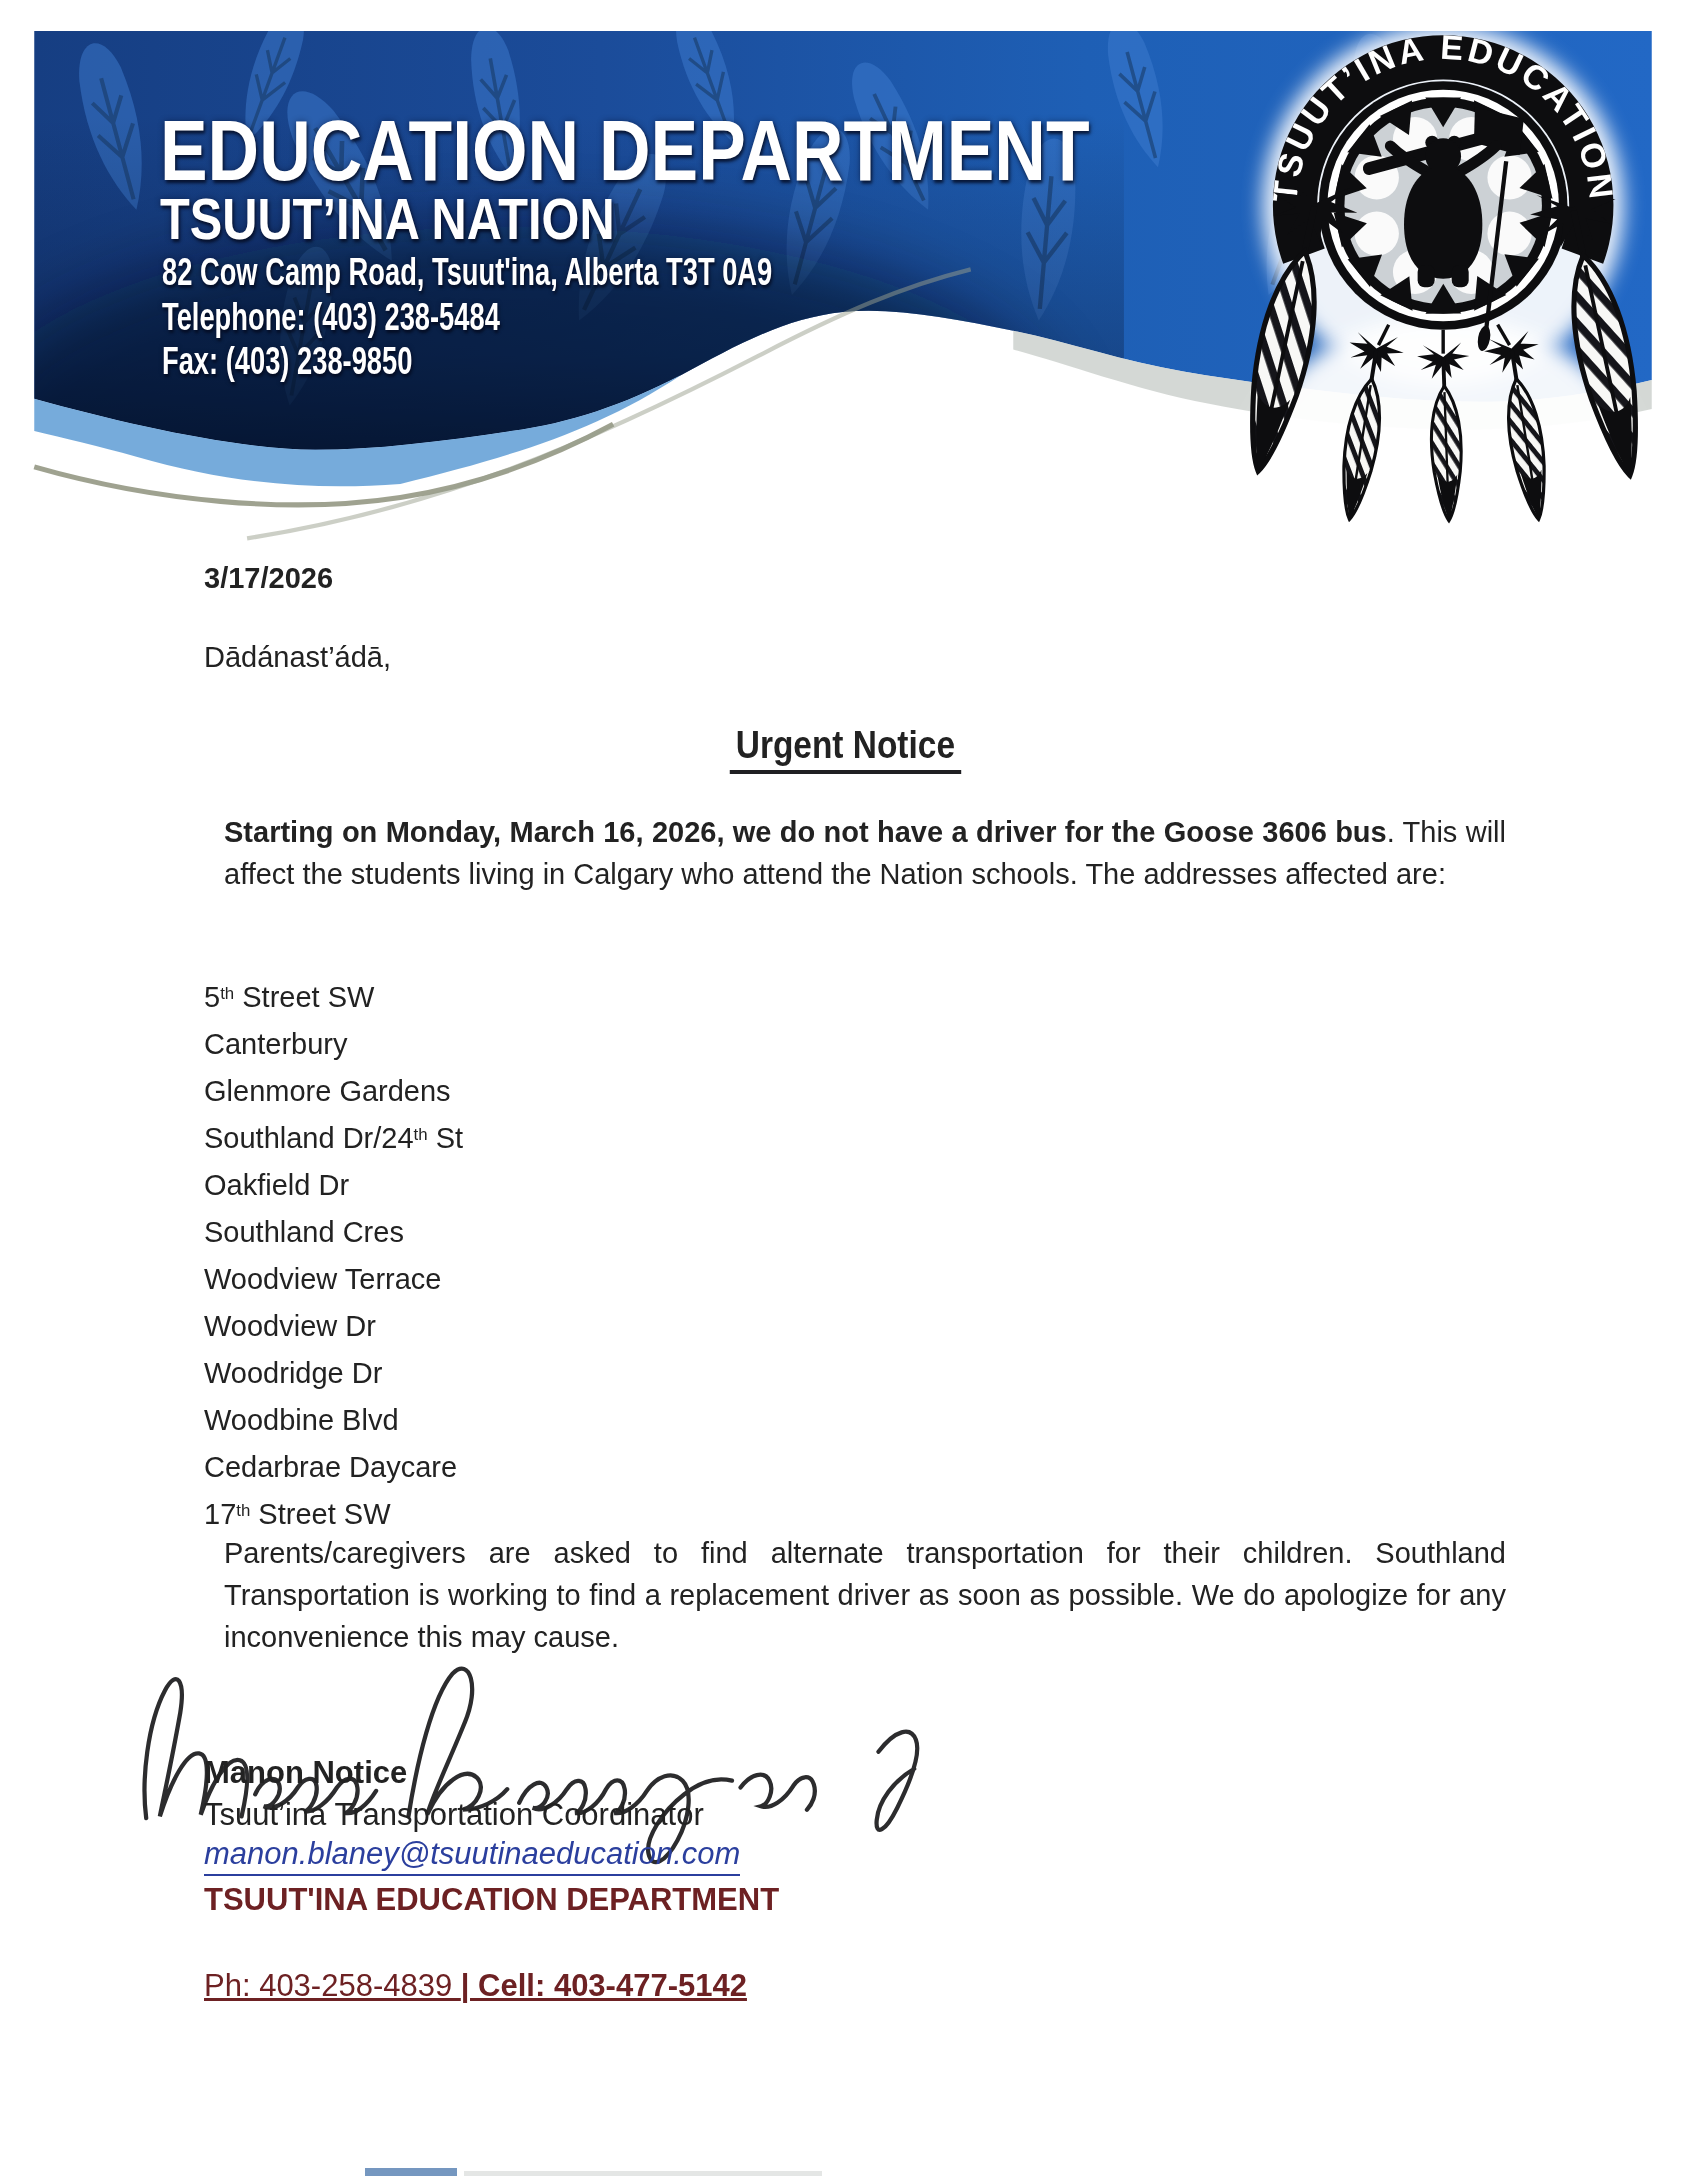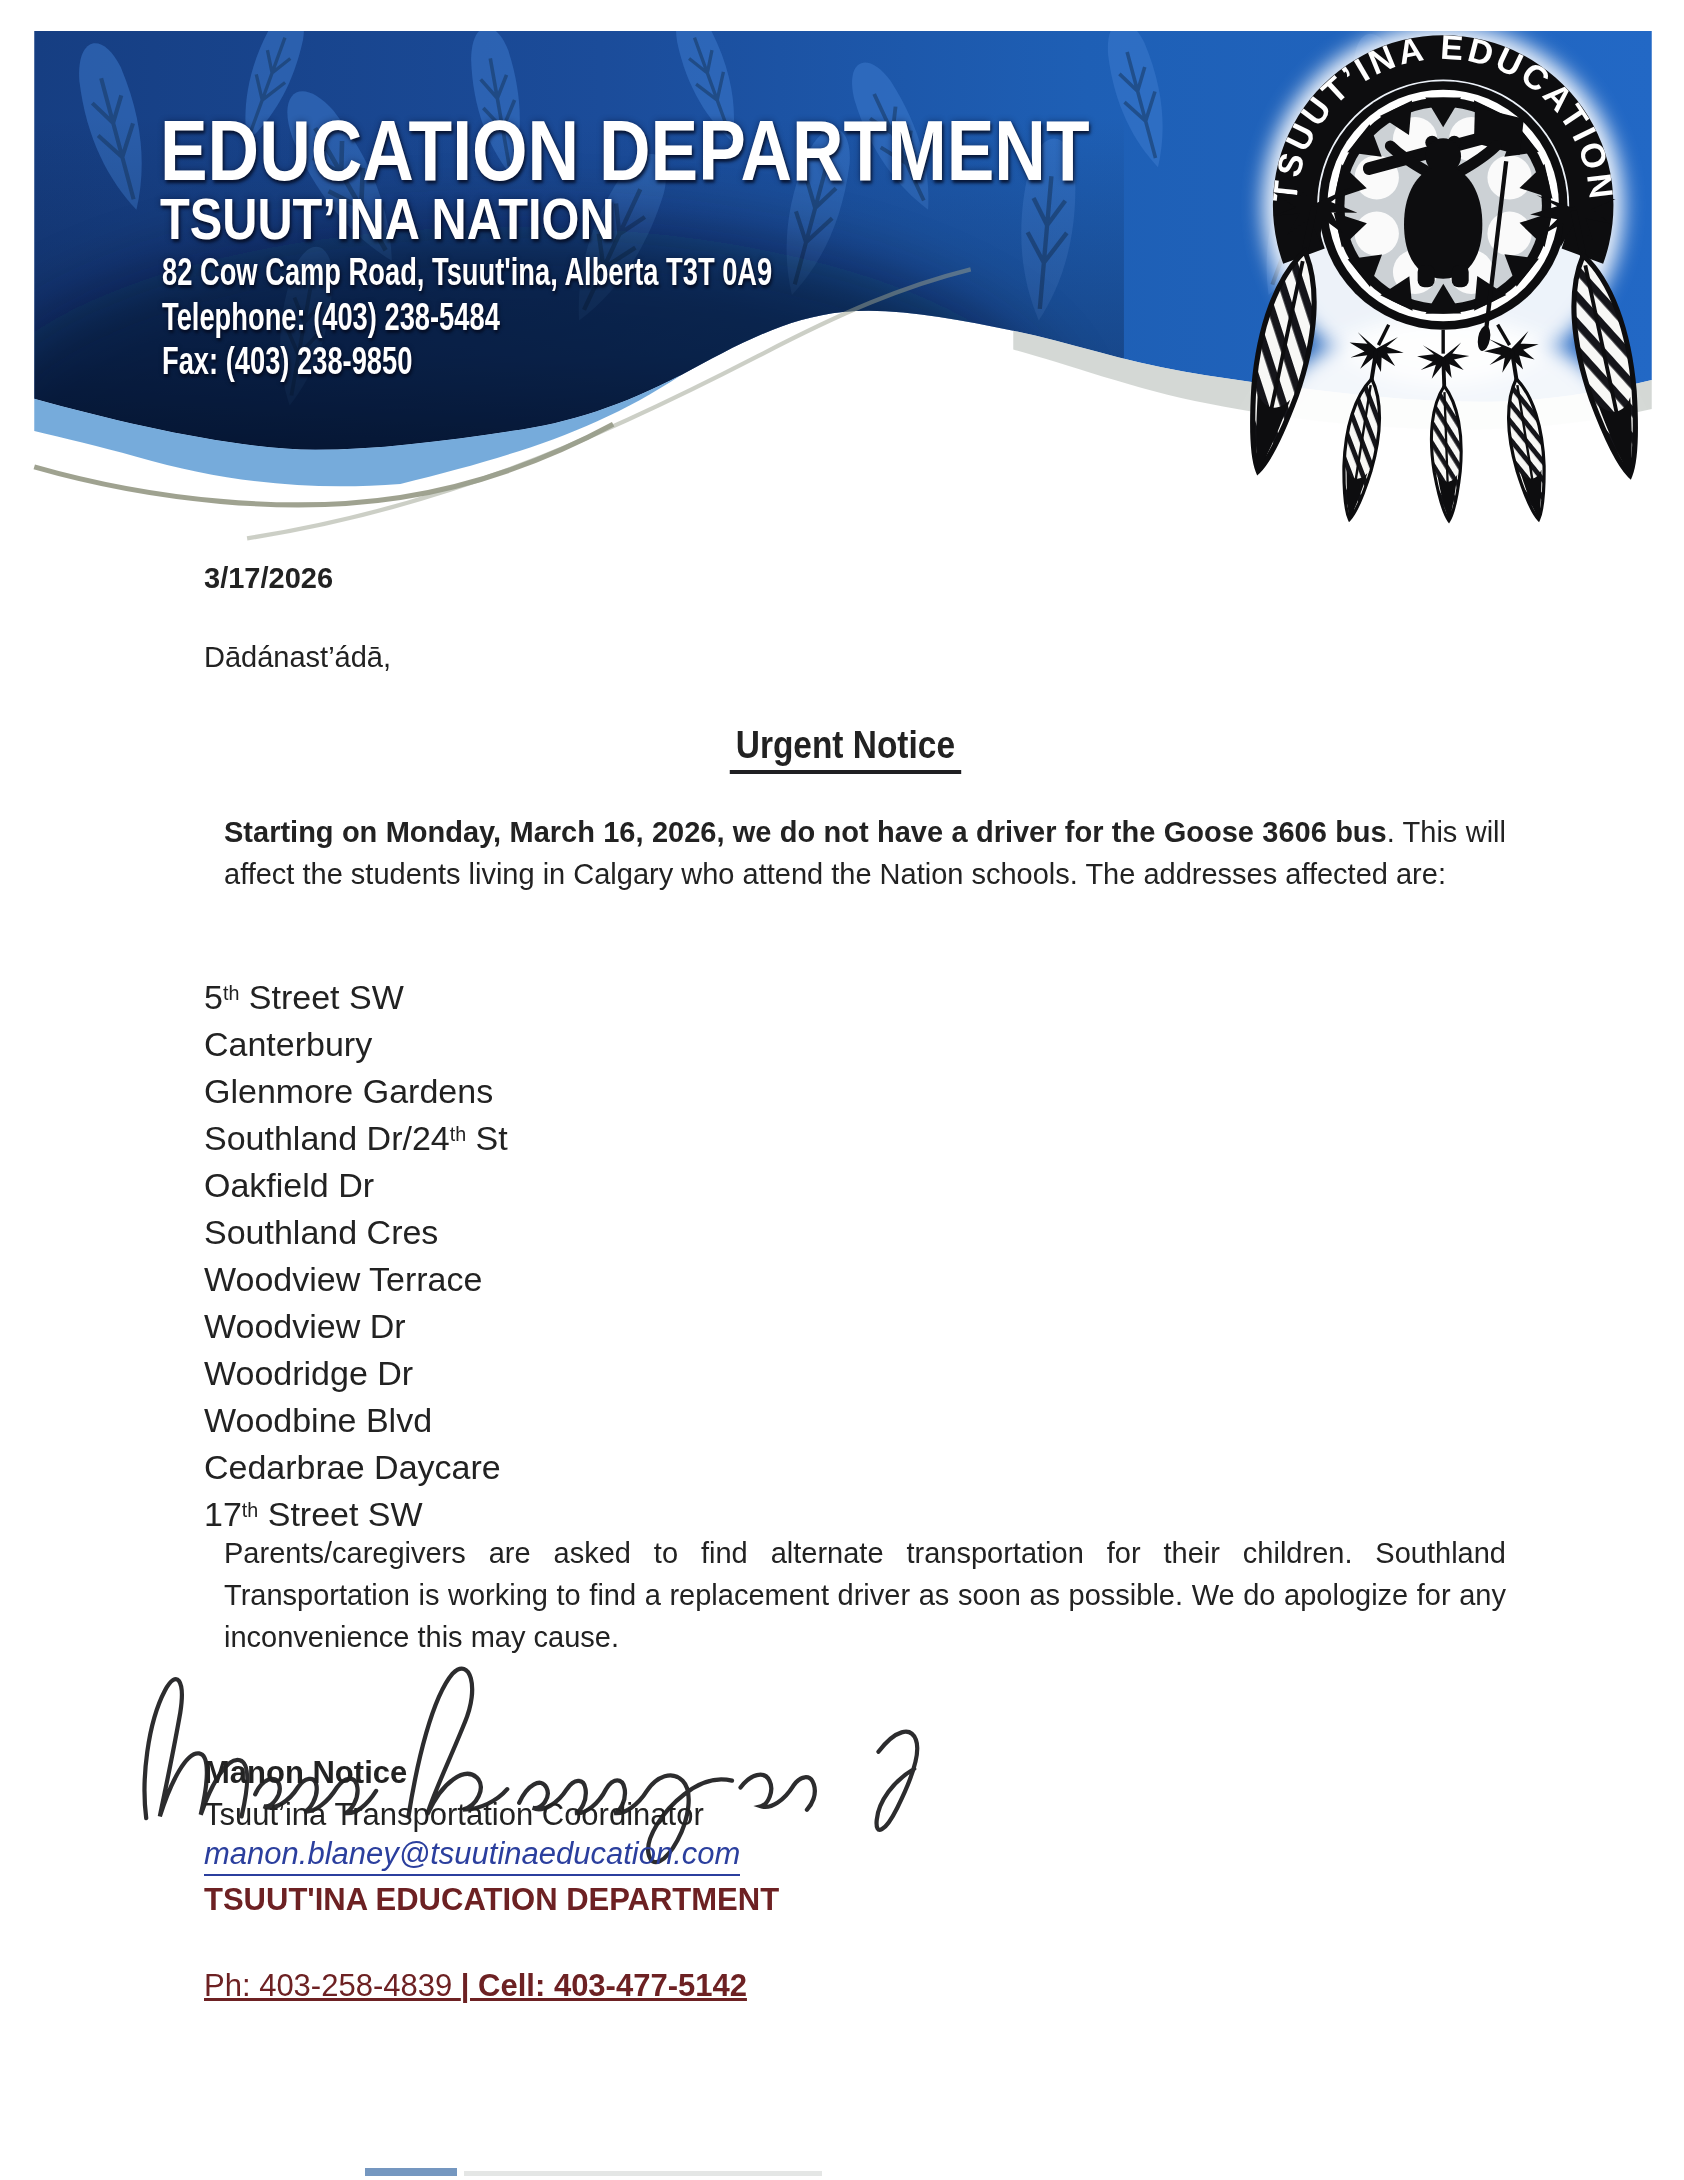--- a/index.html
+++ b/index.html
@@ -19,21 +19,21 @@
   .abs{position:absolute;}
   .date{left:204px;top:562px;font-size:29px;font-weight:bold;}
   .greeting{left:204px;top:641px;font-size:29px;}
   .notice-wrap{left:204px;top:724px;width:1282px;text-align:center;}
   .notice{display:inline-block;font-size:38px;font-weight:bold;transform:scaleX(.88);
           border-bottom:4.3px solid #1f1f22;padding:0 6.8px 3.4px 6.8px;}
   .para{left:188px;width:1282px;font-size:29px;line-height:42px;text-align:justify;margin-left:36px;}
   .para1{top:811px;}
   .para2{top:1532px;}
   .b{font-weight:bold;}
-  .addr-list{left:204px;top:976px;font-size:34px;line-height:42px;}
+  .addr-list{left:204px;top:976px;font-size:29px;line-height:42px;}
   .sup{font-size:0.58em;position:relative;top:-0.45em;}
   
   .sig-svg{left:136px;top:1651px;pointer-events:none;}
   .sig-name{left:204px;top:1755px;font-size:31px;font-weight:bold;}
   .sig-title{left:204px;top:1797px;font-size:31px;}
   .sig-email{left:204px;top:1836px;font-size:31px;font-style:italic;color:var(--link-blue,#2b3f9e);
              border-bottom:2.6px solid var(--link-blue,#2b3f9e);padding-bottom:1.7px;text-decoration:none;display:inline-block;}
   .sig-dept{left:204px;top:1882px;font-size:31px;font-weight:bold;color:var(--maroon,#6d2123);}
   .sig-addr{left:204px;top:1925px;font-size:31px;color:var(--maroon,#6d2123);}
   .sig-phone{left:204px;top:1968px;font-size:31px;color:var(--maroon,#6d2123);text-decoration:underline;}

